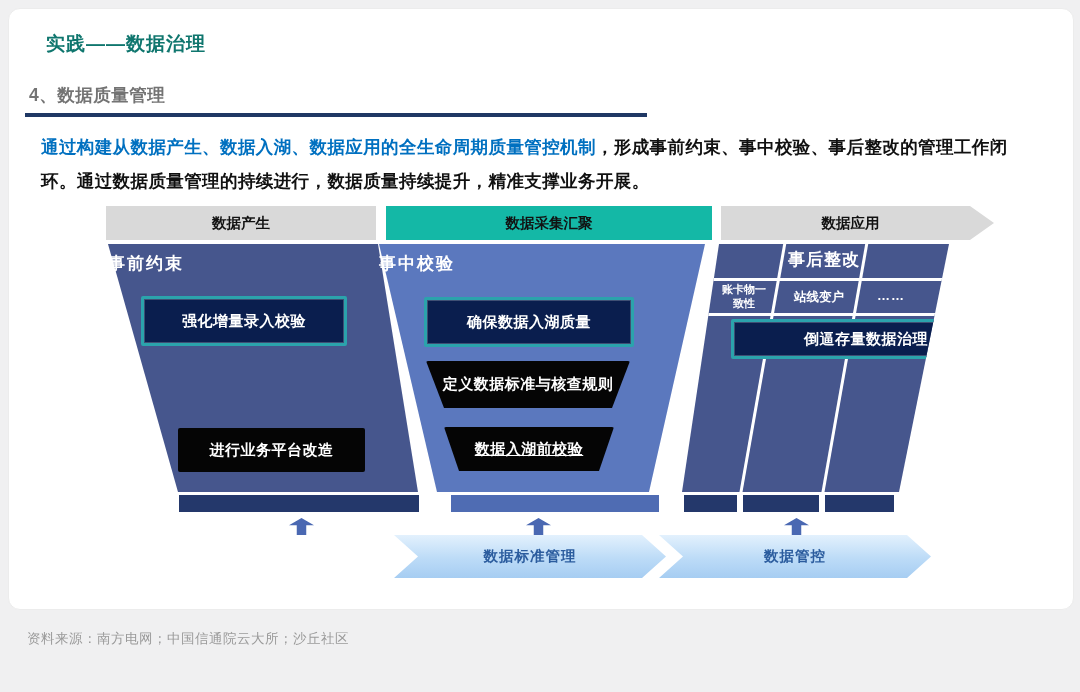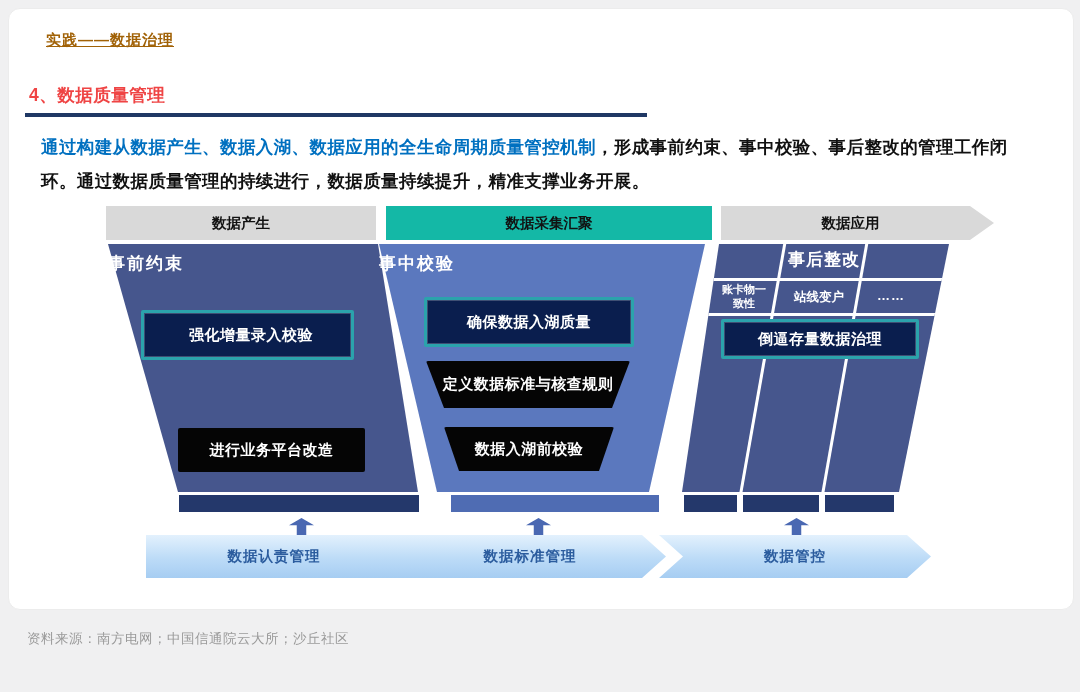--- a/index.html
+++ b/index.html
@@ -7,25 +7,25 @@
     width:1080px;height:692px;position:relative;overflow:hidden;
     background:#f0f0f1;
     font-family:"Liberation Sans","DejaVu Sans",sans-serif;
   }
   .card{
     position:absolute;left:8px;top:8px;width:1064px;height:600px;
     background:#ffffff;border:1px solid #ececec;border-radius:12px;
   }
   .page-title{
     position:absolute;left:37px;top:22px;
-    font-size:15px;font-weight:700;color:#a16207;letter-spacing:1px;text-decoration:underline;
+    font-size:19px;font-weight:700;color:#0f766e;letter-spacing:1px;
   }
   .section-heading{
     position:absolute;left:20px;top:74px;
-    font-size:17.5px;font-weight:700;color:#ef4444;letter-spacing:0.5px;
+    font-size:17.5px;font-weight:700;color:#737373;letter-spacing:0.5px;
   }
   .heading-underline{
     position:absolute;left:16px;top:104px;width:622px;height:4px;background:#1f3864;
   }
   .intro{
     position:absolute;left:32px;top:121px;width:1002px;
     font-size:17.5px;line-height:34px;color:#111;font-weight:600;letter-spacing:0.4px;
   }
   .intro .hl{color:#0070c0;font-weight:700;}
   
@@ -99,70 +99,67 @@
   <div class="stage blue" style="left:377px;width:326px;">
     <span>数据采集汇聚</span>
   </div>
   <div class="stage arrowed" style="left:712px;width:259px;padding-right:14px;">
     <span>数据应用</span>
   </div>
 
   <div class="funnel f1" style="left:99px;width:314px;">
     <div class="funnel-bg"></div>
     <div class="funnel-title" style="padding-right:24px;">事前约束</div>
-    <div class="item teal" style="left:33px;top:66px;width:200px;height:44px;padding-left:7px;">
+    <div class="item teal" style="left:33px;top:52px;width:200px;height:44px;">
       <span>强化增量录入校验</span>
     </div>
     <div class="item black" style="left:70px;top:184px;width:187px;height:44px;">
       <span>进行业务平台改造</span>
     </div>
   </div>
 
   <div class="funnel f2" style="left:370px;width:326px;">
     <div class="funnel-bg"></div>
     <div class="funnel-title" style="padding-right:30px;">事中校验</div>
     <div class="item teal" style="left:45px;top:53px;width:204px;height:44px;">
       <span>确保数据入湖质量</span>
     </div>
     <div class="item black trap18" style="left:47px;top:117px;width:204px;height:47px;">
       <span>定义数据标准与核查规则</span>
     </div>
-    <div class="item black trap15" style="left:65px;top:183px;width:170px;height:44px;">
+    <div class="item black trap15" style="left:65px;top:183px;width:170px;height:44px;text-decoration:underline;">
       <span>数据入湖前校验</span>
     </div>
   </div>
 
   <div class="funnel f3" style="left:670px;width:270px;clip-path:polygon(40px 0,100% 0,calc(100% - 50px) 100%,3px 100%);">
     <div class="funnel-bg" style="clip-path:none;"></div>
     <div class="divider" style="left:82px;"></div>
     <div class="divider" style="left:164px;"></div>
     <div class="rowsep" style="top:34px;"></div>
     <div class="rowsep" style="top:69px;"></div>
     <div class="cell-label" style="left:95px;top:4px;width:100px;font-size:17px;letter-spacing:1px;">事后整改</div>
     <div class="cell-label" style="left:40px;top:39px;width:50px;font-size:11px;line-height:13.5px;word-break:break-all;">账卡物一致性</div>
     <div class="cell-label" style="left:100px;top:45px;width:80px;font-size:12.5px;">站线变户</div>
     <div class="cell-label" style="left:182px;top:44px;width:60px;font-size:13px;letter-spacing:1px;">……</div>
-    <div class="item teal" style="left:42px;top:75px;width:192px;height:34px;">
+    <div class="item teal" style="left:52px;top:75px;width:192px;height:34px;padding-left:36px;">
       <span>倒逼存量数据治理</span>
     </div>
   </div>
 
   <div class="lip" style="left:170px;width:240px;"></div>
   <div class="lip mid" style="left:442px;width:208px;"></div>
   <div class="lip" style="left:675px;width:53px;"></div>
   <div class="lip" style="left:734px;width:76px;"></div>
   <div class="lip" style="left:816px;width:69px;"></div>
 
   <div class="uparrow" style="left:280px;"></div>
   <div class="uparrow" style="left:517px;"></div>
   <div class="uparrow" style="left:775px;"></div>
 
-  <div class="chev first" style="left:137px;width:256px;">
-    <span>数据认责管理</span>
-  </div>
   <div class="chev mid" style="left:385px;width:272px;">
     <span>数据标准管理</span>
   </div>
   <div class="chev mid" style="left:650px;width:272px;">
     <span>数据管控</span>
   </div>
 
 </div>
 
 <div class="source">资料来源：南方电网；中国信通院云大所；沙丘社区</div>

